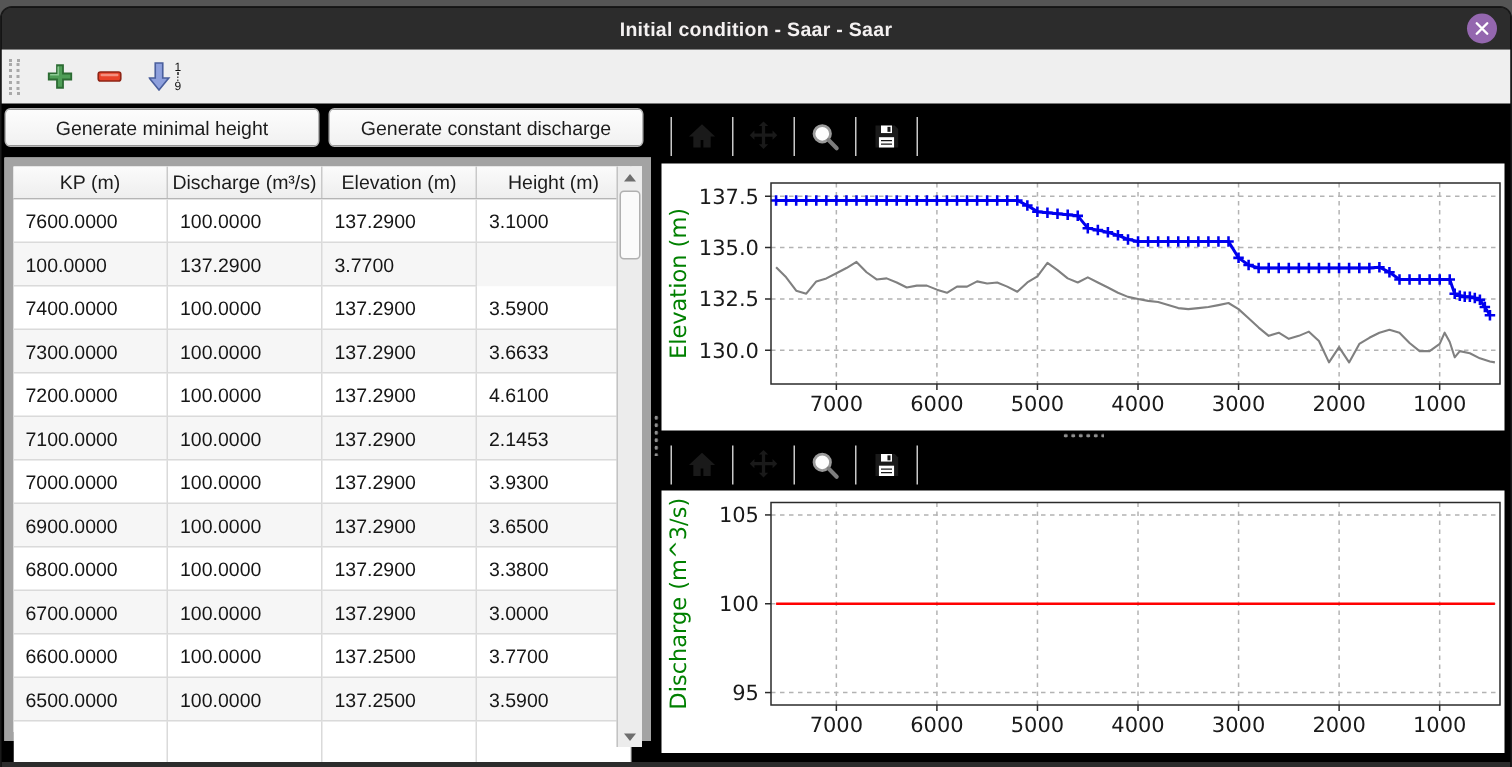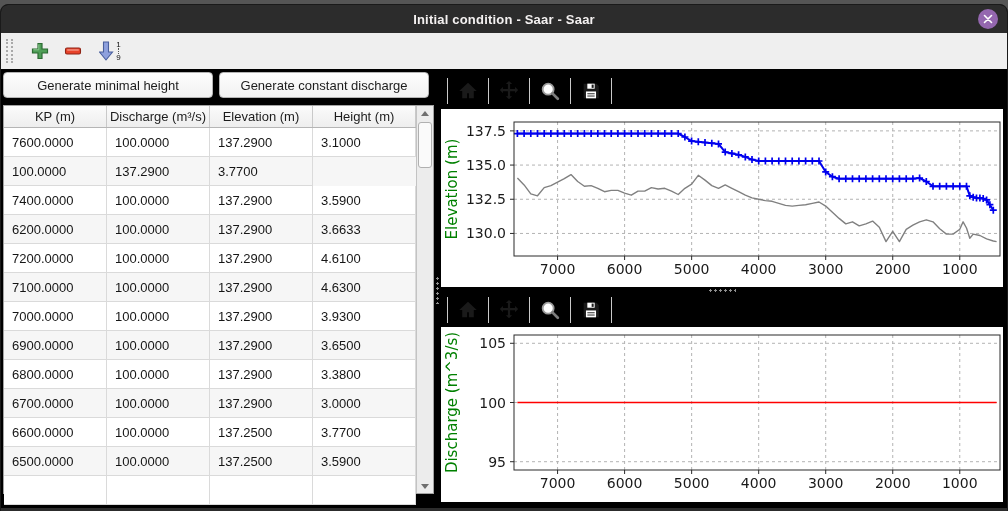--- a/index.html
+++ b/index.html
@@ -20,21 +20,21 @@
     display:flex;align-items:center;}
   .grip{width:7px;height:24px;margin-left:5px;margin-right:12px;
     border-left:2px dotted #a9a9a9;border-right:2px dotted #a9a9a9;}
   .tbtn{width:30px;height:28px;display:flex;align-items:center;justify-content:center;cursor:pointer;margin-right:3px;}
   
   .gen-btn{position:absolute;top:67px;height:26px;width:210px;background:linear-gradient(#fdfdfd,#f1f1f1);
     border:1px solid #b4b4b4;border-radius:4px;font-size:13px;color:#1c1c1c;
     display:flex;align-items:center;justify-content:center;cursor:pointer;padding:0;}
   
   .table-wrap{position:absolute;left:2px;top:100px;width:431px;height:389px;
-    border:1px solid #a3a3a3;background:#fff;}
+    border:6px solid #a3a3a3;background:#fff;}
   .thead{display:flex;height:22px;background:linear-gradient(#fbfbfb,#eeeeee);border-bottom:1px solid #b5b5b5;}
   .th{width:103px;font-size:13px;color:#1c1c1c;display:flex;align-items:center;justify-content:center;
     border-right:1px solid #c9c9c9;}
   .tbody{position:absolute;left:0;top:22px;width:412px;height:469px;overflow:hidden;}
   .tr{display:flex;height:29px;background:#fff;}
   .tr.alt{background:#f6f6f6;}
   .td{width:103px;font-size:13px;color:#161616;display:flex;align-items:center;
     padding-left:8px;border-right:1px solid #dadada;border-bottom:1px solid #dadada;}
   
   .vscroll{position:absolute;right:0;top:0;width:17px;height:387px;background:#ececec;border-left:1px solid #c3c3c3;}
@@ -121,36 +121,36 @@
           <div class="td">137.2900</div>
           <div class="td">3.7700</div>
         </div>
         <div class="tr">
           <div class="td">7400.0000</div>
           <div class="td">100.0000</div>
           <div class="td">137.2900</div>
           <div class="td">3.5900</div>
         </div>
         <div class="tr alt">
-          <div class="td">6200.0000</div>
+          <div class="td">7300.0000</div>
           <div class="td">100.0000</div>
           <div class="td">137.2900</div>
           <div class="td">3.6633</div>
         </div>
         <div class="tr">
           <div class="td">7200.0000</div>
           <div class="td">100.0000</div>
           <div class="td">137.2900</div>
           <div class="td">4.6100</div>
         </div>
         <div class="tr alt">
           <div class="td">7100.0000</div>
           <div class="td">100.0000</div>
           <div class="td">137.2900</div>
-          <div class="td">4.6300</div>
+          <div class="td">2.1453</div>
         </div>
         <div class="tr">
           <div class="td">7000.0000</div>
           <div class="td">100.0000</div>
           <div class="td">137.2900</div>
           <div class="td">3.9300</div>
         </div>
         <div class="tr alt">
           <div class="td">6900.0000</div>
           <div class="td">100.0000</div>

